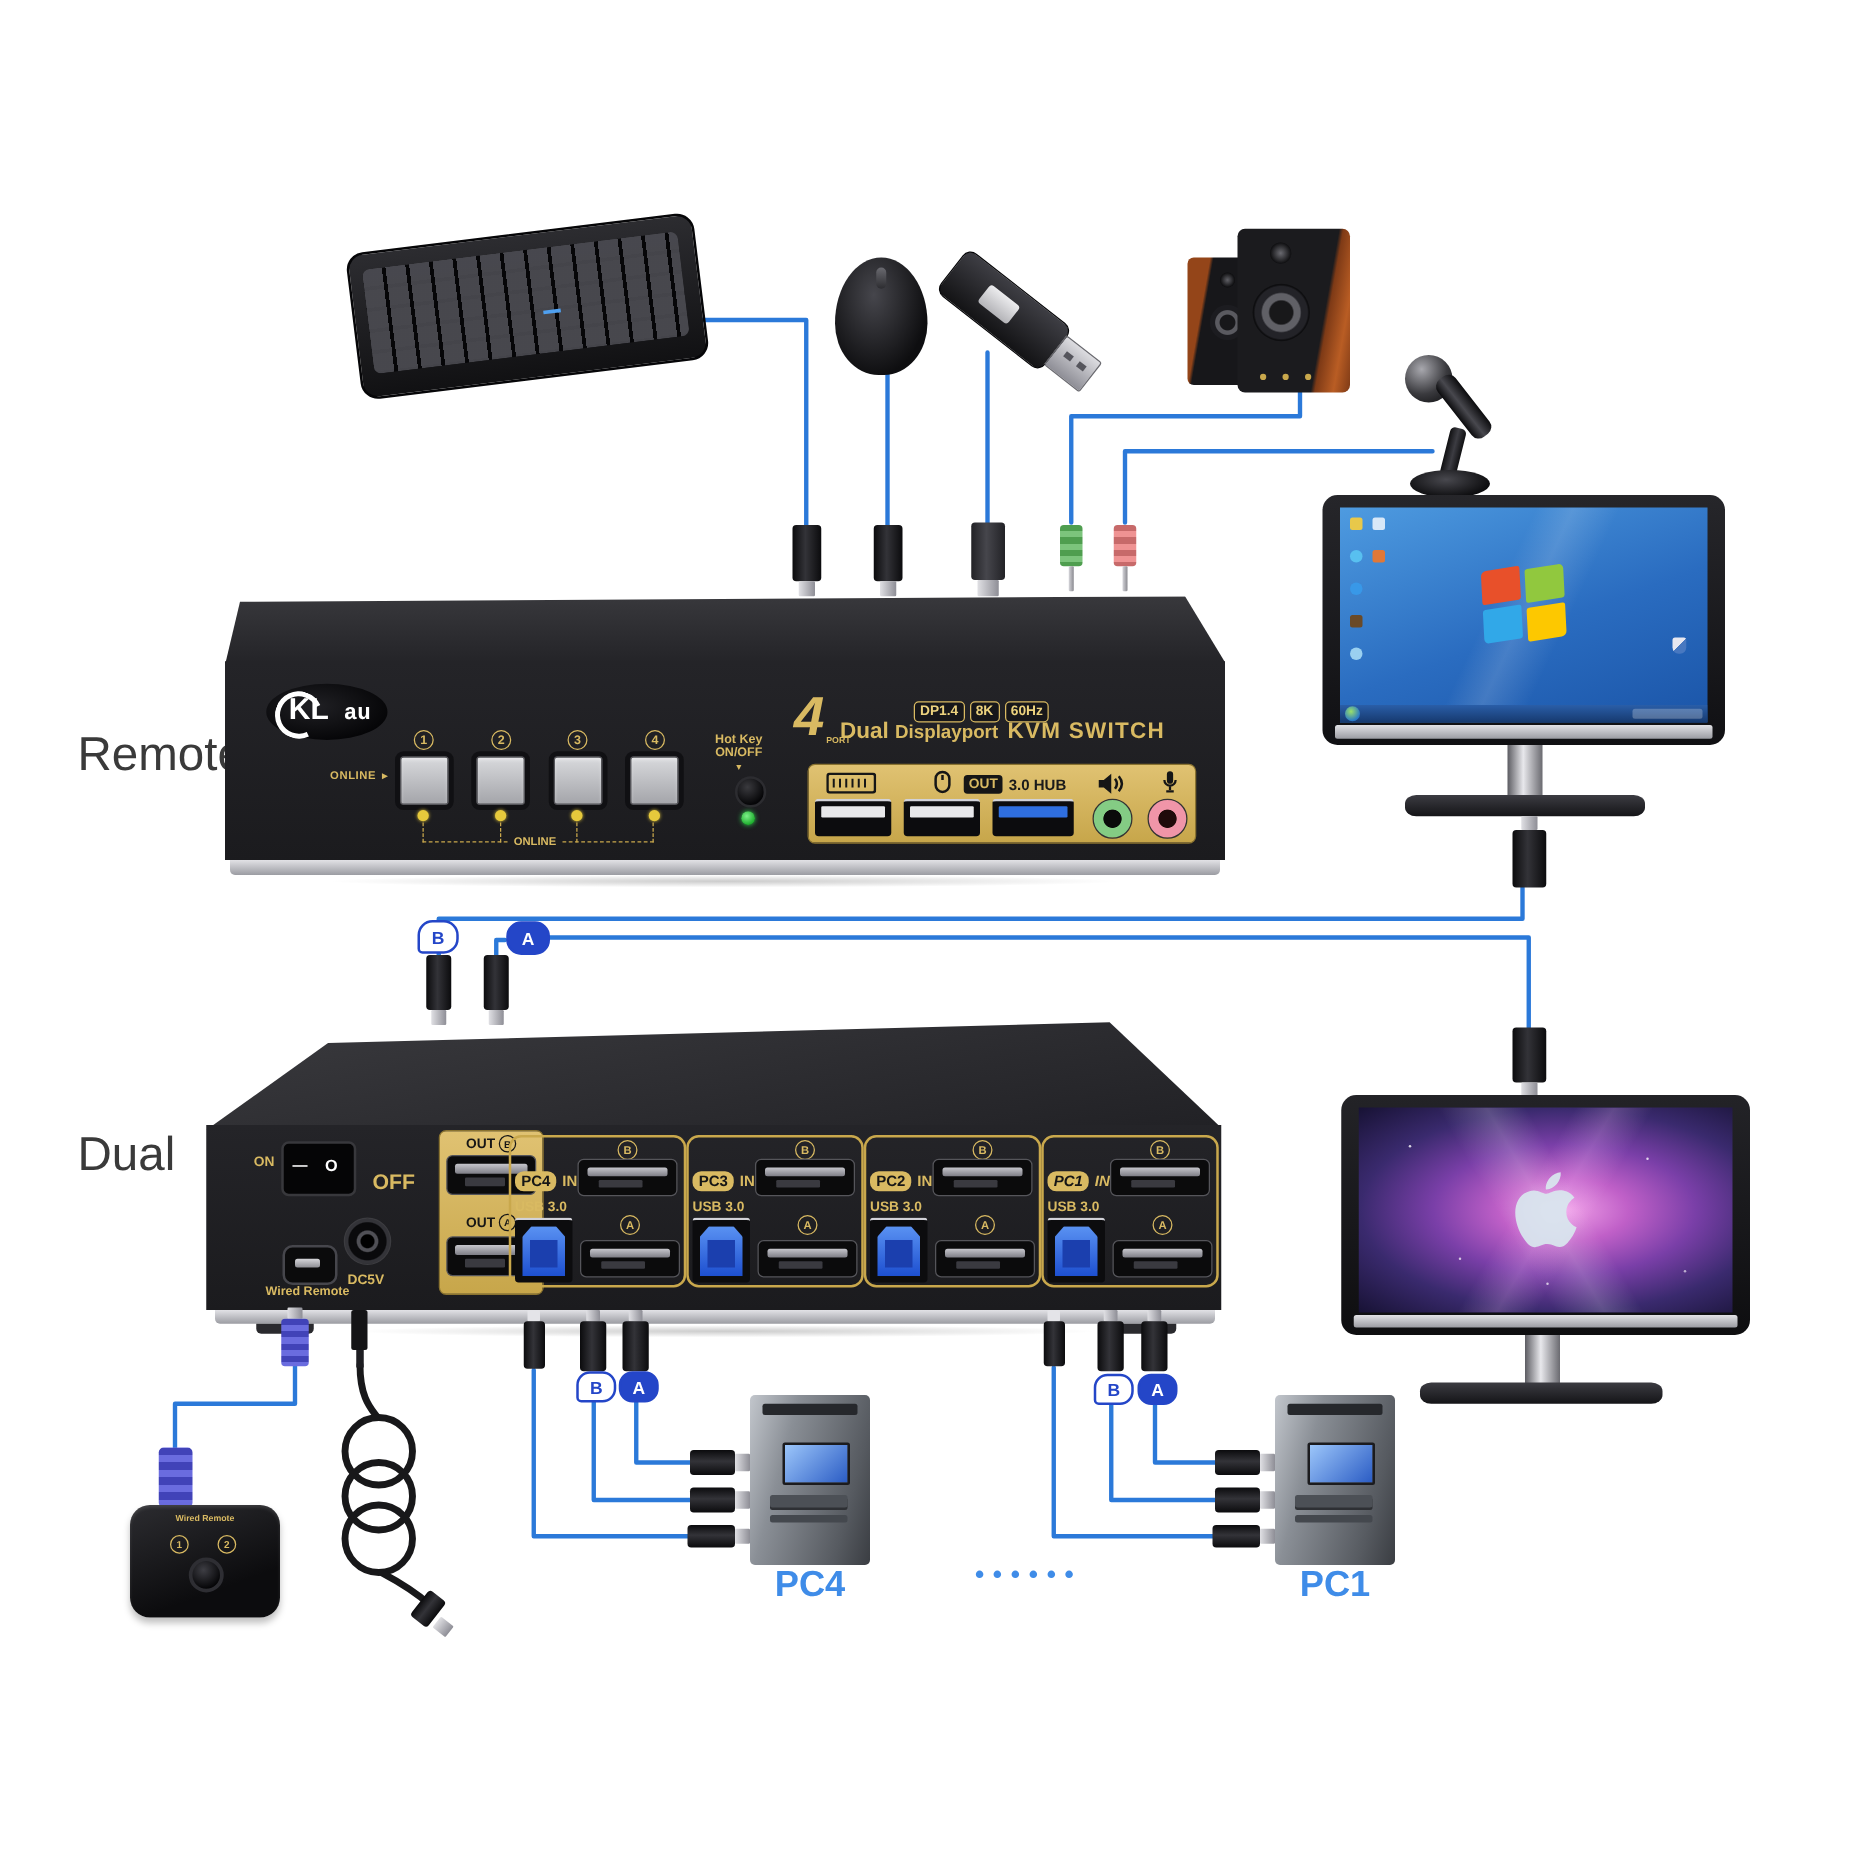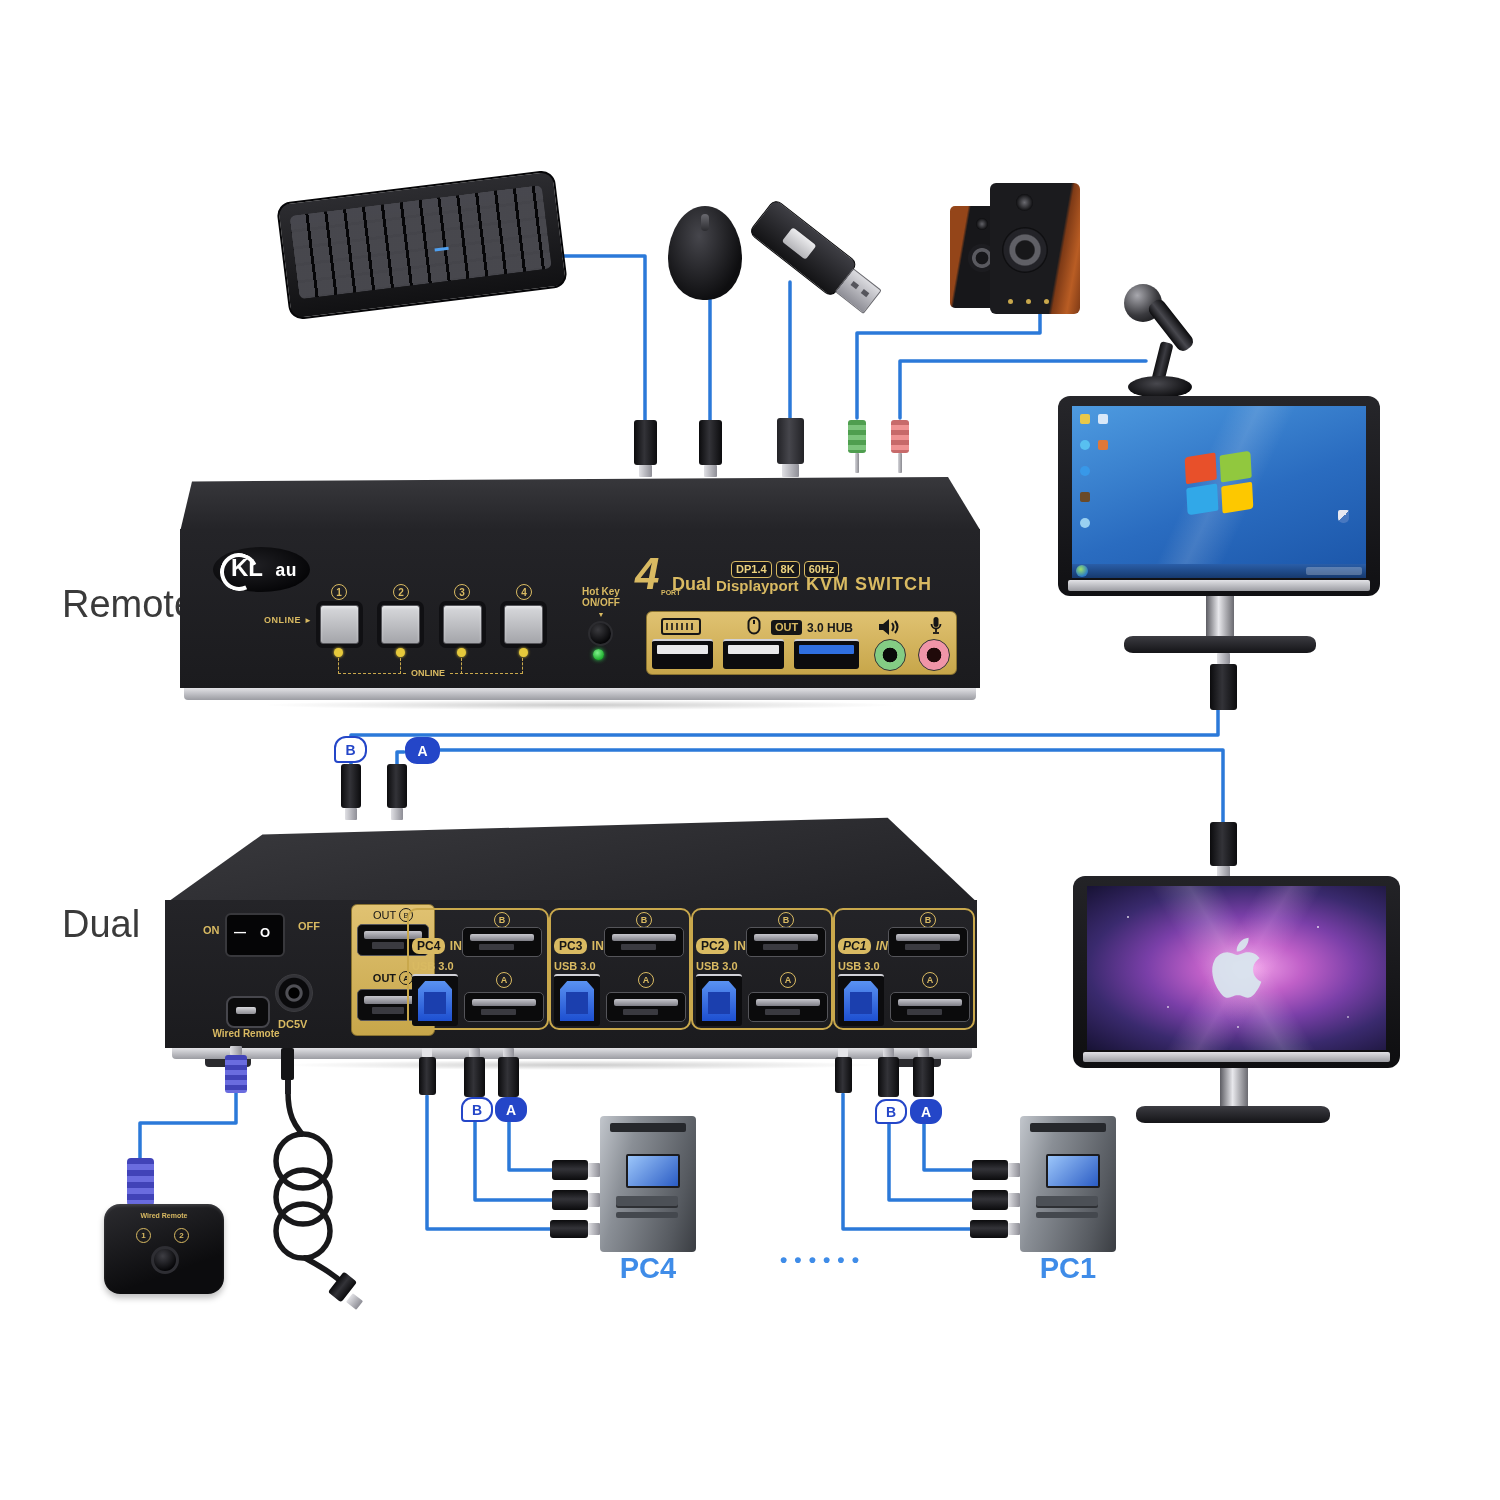--- a/index.html
+++ b/index.html
@@ -165,21 +165,21 @@
     <div class="abs led" style="left:277px;top:119px;width:9px;height:9px;"></div>
     <div class="abs led" style="left:339px;top:119px;width:9px;height:9px;"></div>
     <div class="abs dashv" style="left:158px;top:129px;height:16px;"></div>
     <div class="abs dashv" style="left:220px;top:129px;height:16px;"></div>
     <div class="abs dashv" style="left:281px;top:129px;height:16px;"></div>
     <div class="abs dashv" style="left:342px;top:129px;height:16px;"></div>
     <div class="abs dashh" style="left:158px;top:144px;width:68px;"></div>
     <div class="abs dashh" style="left:270px;top:144px;width:73px;"></div>
     <div class="abs gold c" style="left:226px;top:139px;width:44px;font-size:9px;">ONLINE</div>
 
-    <div class="abs gold c" style="left:394px;top:57px;width:54px;font-size:10px;line-height:11px;">
+    <div class="abs gold c" style="left:384px;top:57px;width:54px;font-size:10px;line-height:11px;">
       <span>Hot Key</span><br><span>ON/OFF</span><br><span style="font-size:7px;">▼</span>
     </div>
     <div class="abs" style="left:408px;top:92px;width:21px;height:21px;border-radius:50%;background:radial-gradient(circle at 38% 32%,#3a3a3e,#060608 72%);border:2px solid #2c2c30;"></div>
     <div class="abs" style="left:413px;top:120px;width:11px;height:11px;border-radius:50%;background:radial-gradient(circle at 40% 35%,#7ef08a,#1eaf2e 70%);box-shadow:0 0 4px #2fd04f;"></div>
 
     <div class="abs" style="left:551px;top:32px;display:flex;gap:4px;">
       <span class="fbadge">DP1.4</span>
       <span class="fbadge">8K</span>
       <span class="fbadge">60Hz</span>
     </div>
@@ -242,32 +242,32 @@
 
   <div class="abs seclabel" style="left:62px;top:903px;z-index:2;">Dual</div>
 
   <div class="abs" style="left:165px;top:816px;width:812px;height:88px;background:linear-gradient(170deg,#3a3a3e,#212125);clip-path:polygon(12% 21%,89% 2%,100% 98%,0 100%);z-index:2;"></div>
   <div class="abs face" style="left:165px;top:900px;width:812px;height:148px;z-index:2;">
     <span class="abs gold" style="left:38px;top:24px;font-size:11px;">ON</span>
     <div class="abs" style="left:60px;top:13px;width:56px;height:40px;background:#050506;border-radius:6px;border:2px solid #38383c;">
       <span class="abs" style="left:7px;top:10px;color:#fff;font-size:12px;font-weight:bold;">—</span>
       <span class="abs" style="left:33px;top:10px;color:#fff;font-size:13px;font-weight:bold;">O</span>
     </div>
-    <span class="abs gold" style="left:133px;top:20px;font-size:11px;">OFF</span>
+    <span class="abs gold" style="left:133px;top:36px;font-size:17px;">OFF</span>
 
     <div class="abs" style="left:61px;top:96px;width:40px;height:28px;background:#0b0b0c;border:2px solid #46464c;border-radius:8px;">
       <span class="abs" style="left:8px;top:9px;width:20px;height:7px;background:linear-gradient(#d6d6da,#8e8e94);border-radius:2px;"></span>
     </div>
     <div class="abs gold c" style="left:31px;top:128px;width:100px;font-size:10px;">Wired Remote</div>
 
     <div class="abs" style="left:110px;top:74px;width:36px;height:36px;border-radius:50%;background:radial-gradient(circle,#000 0 20%,#505056 24% 32%,#0a0a0c 36% 58%,#333338 62% 76%,#101013 80%);border:1px solid #3c3c40;"></div>
     <div class="abs gold" style="left:113px;top:118px;font-size:11px;">DC5V</div>
 
     <div class="goldpanel" style="left:153px;top:4px;width:82px;height:130px;">
-      <div class="abs c" style="left:0;top:3px;width:82px;font-size:11px;color:#161616;font-weight:normal;">
+      <div class="abs c" style="left:0;top:3px;width:82px;font-size:11px;color:#161616;font-weight:bold;">
         <span>OUT</span>
         <span style="display:inline-flex;width:12px;height:12px;border:1.5px solid #161616;border-radius:50%;font-size:8px;align-items:center;justify-content:center;vertical-align:1px;">B</span>
       </div>
       <div class="dp abs" style="left:5px;top:19px;width:70px;height:30px;">
           <i class="slot"></i>
           <i class="notch"></i>
         </div>
       <div class="abs c" style="left:0;top:66px;width:82px;font-size:11px;color:#161616;font-weight:bold;">
         <span>OUT</span>
         <span style="display:inline-flex;width:12px;height:12px;border:1.5px solid #161616;border-radius:50%;font-size:8px;align-items:center;justify-content:center;vertical-align:1px;">A</span>

